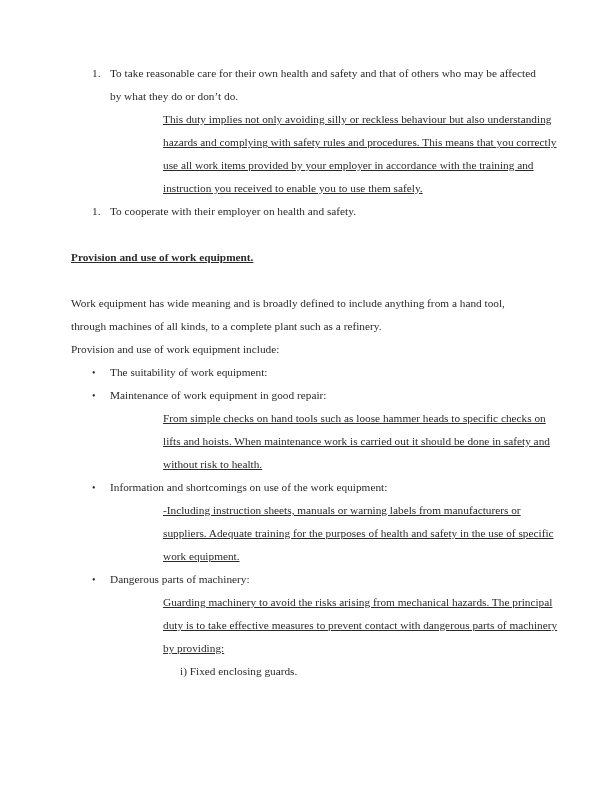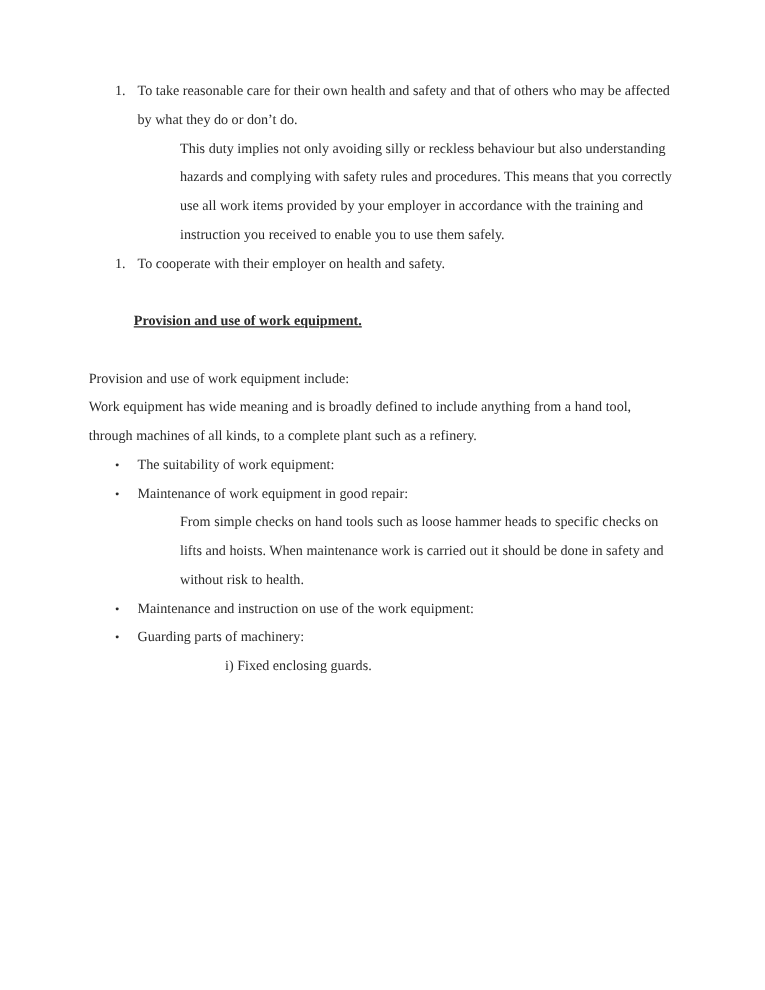--- a/index.html
+++ b/index.html
@@ -42,42 +42,42 @@
   }
   .li.bullet .marker {
     font-size: 10px;
     line-height: 23px;
   }
   .li.bullet .li-text {
   }
 
   
   .indent-block {
-    margin-left: 73px;
+    margin-left: 92px;
     width: 398px;
     line-height: 23px;
+    text-decoration: underline;
   }
 
   
   .roman-block {
     margin-left: 109px;
     line-height: 23px;
   }
 
   
   .body-para {
     line-height: 23px;
   }
 
   .heading {
     font-weight: bold;
     text-decoration: underline;
     line-height: 23px;
     display: inline-block;
-    margin-left: 36px;
   }
   .heading-wrap {
     margin-top: 23px;
     margin-bottom: 23px;
   }
 </style>
 </head>
 <body>
 
 <div class="page">
@@ -91,40 +91,42 @@
 
     <div class="li">
       <span class="marker">1.</span>
       <span class="li-text">To cooperate with their employer on health and safety.</span>
     </div>
 
     <div class="heading-wrap">
       <span class="heading">Provision and use of work equipment.</span>
     </div>
 
+    <div class="body-para">Work equipment has wide meaning and is broadly defined to include anything from a hand tool, through machines of all kinds, to a complete plant such as a refinery.</div>
     <div class="body-para">Provision and use of work equipment include:</div>
-    <div class="body-para">Work equipment has wide meaning and is broadly defined to include anything from a hand tool, through machines of all kinds, to a complete plant such as a refinery.</div>
 
     <div class="li bullet">
       <span class="marker">•</span>
       <span class="li-text">The suitability of work equipment:</span>
     </div>
 
     <div class="li bullet">
       <span class="marker">•</span>
       <span class="li-text">Maintenance of work equipment in good repair:</span>
     </div>
     <div class="indent-block">From simple checks on hand tools such as loose hammer heads to specific checks on lifts and hoists. When maintenance work is carried out it should be done in safety and without risk to health.</div>
 
     <div class="li bullet">
       <span class="marker">•</span>
-      <span class="li-text">Maintenance and instruction on use of the work equipment:</span>
+      <span class="li-text">Information and shortcomings on use of the work equipment:</span>
     </div>
+    <div class="indent-block">-Including instruction sheets, manuals or warning labels from manufacturers or suppliers. Adequate training for the purposes of health and safety in the use of specific work equipment.</div>
 
     <div class="li bullet">
       <span class="marker">•</span>
-      <span class="li-text">Guarding parts of machinery:</span>
+      <span class="li-text">Dangerous parts of machinery:</span>
     </div>
+    <div class="indent-block">Guarding machinery to avoid the risks arising from mechanical hazards. The principal duty is to take effective measures to prevent contact with dangerous parts of machinery by providing:</div>
 
     <div class="roman-block">i) Fixed enclosing guards.</div>
 
   </div>
 </div>
 
 </body></html>

